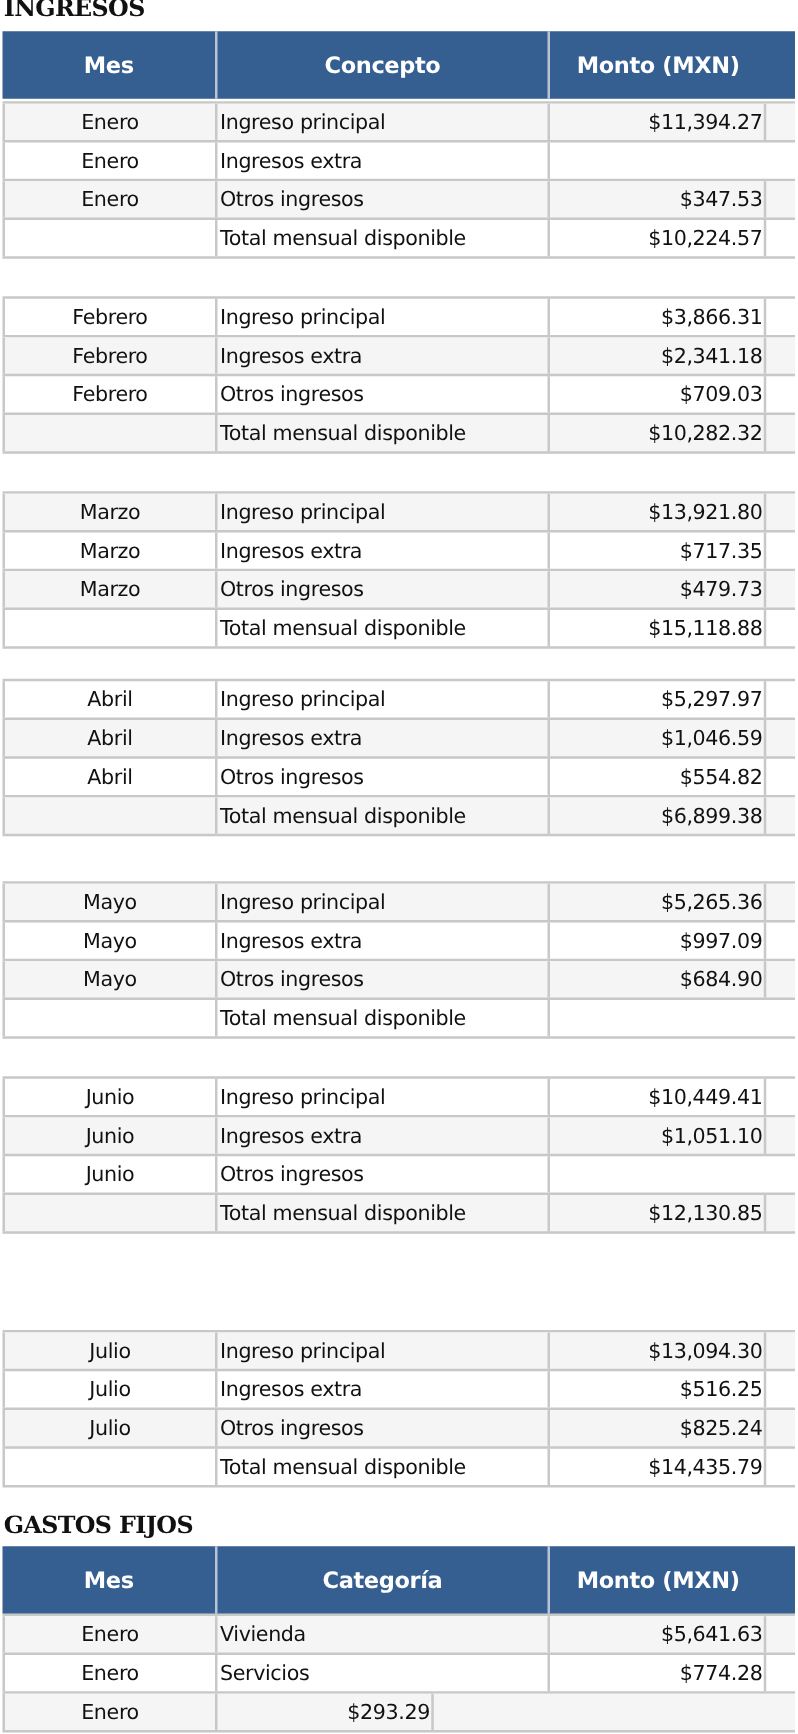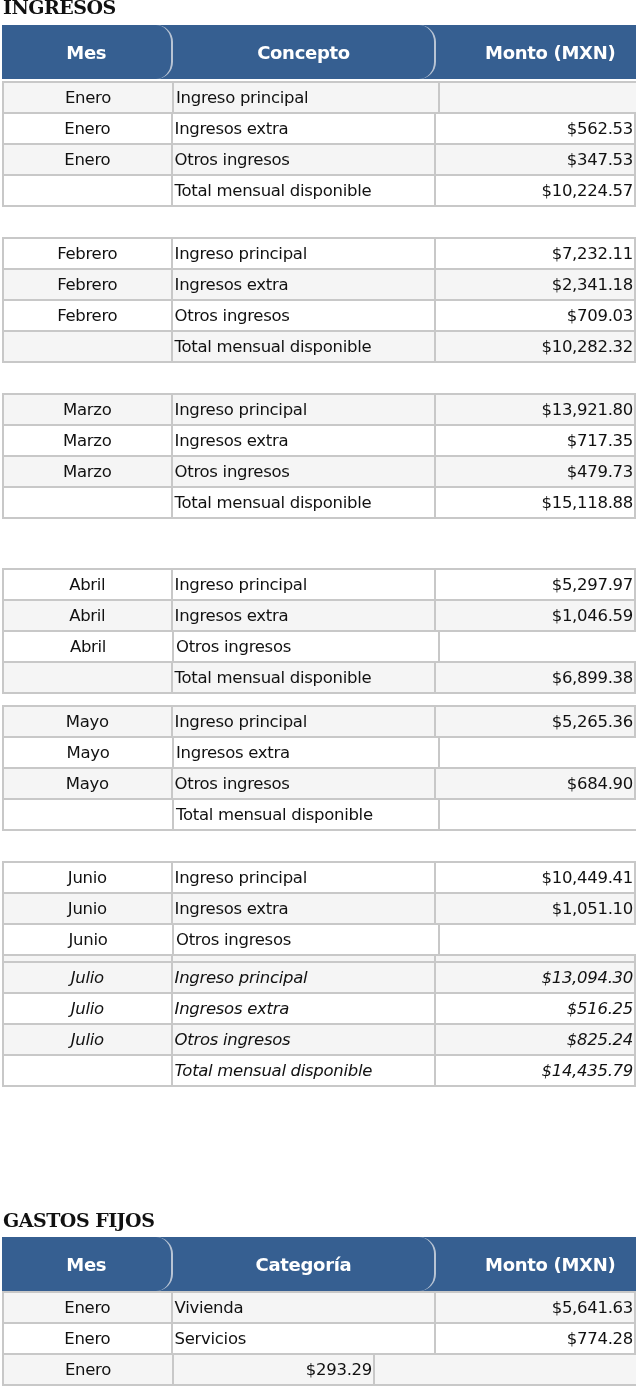--- a/index.html
+++ b/index.html
@@ -1,23 +1,23 @@
 <!DOCTYPE html>
 <html><head>
 <meta charset="utf-8">
 <style>
   html, body { margin: 0; padding: 0; background: #ffffff; }
   body { width: 638px; height: 1387px; overflow: hidden; position: relative; font-family: "DejaVu Sans", "Liberation Sans", sans-serif; color: #111; }
   .section-title { position: absolute; left: 3px; font-family: "DejaVu Serif", "Liberation Serif", serif; font-weight: bold; font-size: 19px; letter-spacing: -0.5px; color: #111; line-height: 22px; }
   .hdr { position: absolute; left: 2px; width: 634px; height: 54px; display: flex; background: #365f91; }
-  .hdr .c { color: #fff; font-weight: bold; font-size: 18px; display: flex; align-items: center; justify-content: center; border-right: 2px solid #b8c4d4; box-sizing: border-box; font-family: "DejaVu Sans", sans-serif; letter-spacing: -0.3px; border-radius: 17px; }
+  .hdr .c { color: #fff; font-weight: bold; font-size: 18px; display: flex; align-items: center; justify-content: center; border-right: 2px solid #b8c4d4; box-sizing: border-box; font-family: "DejaVu Sans", sans-serif; letter-spacing: -0.3px; }
   .hdr .c:last-child { border-right: none; }
   .c1 { width: 172px; }
   .c2 { width: 266px; }
-  .c3 { width: 173px; margin-left: 28px; }
+  .c3 { width: 173px; }
   .block { position: absolute; left: 2px; width: 634px; border-top: 2px solid #c8c8c8; }
   .row { display: flex; height: 29px; border-bottom: 2px solid #c8c8c8; box-sizing: content-box; font-size: 16.5px; line-height: 29px; letter-spacing: -0.3px; }
   .row.shade { background: #f5f5f5; }
   .row .cell { box-sizing: border-box; border-right: 2px solid #c8c8c8; white-space: nowrap; overflow: hidden; }
   .row .cell:first-child { border-left: 2px solid #c8c8c8; }
   .row .cell.c1 { text-align: center; }
   .row .cell.c2 { text-align: left; padding-left: 2px; }
   .row .cell.c3 { text-align: right; padding-right: 1px; }
 </style>
 </head>
@@ -29,42 +29,42 @@
   <div class="c c1">Mes</div>
   <div class="c c2">Concepto</div>
   <div class="c c3">Monto (MXN)</div>
 </div>
 
 <div id="ingresos-blocks">
     <div class="block" style="top: 81px;">
       <div class="row shade">
         <div class="cell c1">Enero</div>
         <div class="cell c2">Ingreso principal</div>
+        <div class="cell c3">$11,394.27</div>
       </div>
       <div class="row">
         <div class="cell c1">Enero</div>
         <div class="cell c2">Ingresos extra</div>
-        <div class="cell c3">$562.53</div>
       </div>
       <div class="row shade">
         <div class="cell c1">Enero</div>
         <div class="cell c2">Otros ingresos</div>
         <div class="cell c3">$347.53</div>
       </div>
       <div class="row">
         <div class="cell c1"></div>
         <div class="cell c2">Total mensual disponible</div>
         <div class="cell c3">$10,224.57</div>
       </div>
     </div>
     <div class="block" style="top: 237px;">
       <div class="row">
         <div class="cell c1">Febrero</div>
         <div class="cell c2">Ingreso principal</div>
-        <div class="cell c3">$7,232.11</div>
+        <div class="cell c3">$3,866.31</div>
       </div>
       <div class="row shade">
         <div class="cell c1">Febrero</div>
         <div class="cell c2">Ingresos extra</div>
         <div class="cell c3">$2,341.18</div>
       </div>
       <div class="row">
         <div class="cell c1">Febrero</div>
         <div class="cell c2">Otros ingresos</div>
         <div class="cell c3">$709.03</div>
@@ -90,50 +90,52 @@
         <div class="cell c1">Marzo</div>
         <div class="cell c2">Otros ingresos</div>
         <div class="cell c3">$479.73</div>
       </div>
       <div class="row">
         <div class="cell c1"></div>
         <div class="cell c2">Total mensual disponible</div>
         <div class="cell c3">$15,118.88</div>
       </div>
     </div>
-    <div class="block" style="top: 568px;">
+    <div class="block" style="top: 543px;">
       <div class="row">
         <div class="cell c1">Abril</div>
         <div class="cell c2">Ingreso principal</div>
         <div class="cell c3">$5,297.97</div>
       </div>
       <div class="row shade">
         <div class="cell c1">Abril</div>
         <div class="cell c2">Ingresos extra</div>
         <div class="cell c3">$1,046.59</div>
       </div>
       <div class="row">
         <div class="cell c1">Abril</div>
         <div class="cell c2">Otros ingresos</div>
+        <div class="cell c3">$554.82</div>
       </div>
       <div class="row shade">
         <div class="cell c1"></div>
         <div class="cell c2">Total mensual disponible</div>
         <div class="cell c3">$6,899.38</div>
       </div>
     </div>
     <div class="block" style="top: 705px;">
       <div class="row shade">
         <div class="cell c1">Mayo</div>
         <div class="cell c2">Ingreso principal</div>
         <div class="cell c3">$5,265.36</div>
       </div>
       <div class="row">
         <div class="cell c1">Mayo</div>
         <div class="cell c2">Ingresos extra</div>
+        <div class="cell c3">$997.09</div>
       </div>
       <div class="row shade">
         <div class="cell c1">Mayo</div>
         <div class="cell c2">Otros ingresos</div>
         <div class="cell c3">$684.90</div>
       </div>
       <div class="row">
         <div class="cell c1"></div>
         <div class="cell c2">Total mensual disponible</div>
       </div>
@@ -152,21 +154,21 @@
       <div class="row">
         <div class="cell c1">Junio</div>
         <div class="cell c2">Otros ingresos</div>
       </div>
       <div class="row shade">
         <div class="cell c1"></div>
         <div class="cell c2">Total mensual disponible</div>
         <div class="cell c3">$12,130.85</div>
       </div>
     </div>
-    <div class="block" style="top: 961px; font-style: italic;">
+    <div class="block" style="top: 1064px;">
       <div class="row shade">
         <div class="cell c1">Julio</div>
         <div class="cell c2">Ingreso principal</div>
         <div class="cell c3">$13,094.30</div>
       </div>
       <div class="row">
         <div class="cell c1">Julio</div>
         <div class="cell c2">Ingresos extra</div>
         <div class="cell c3">$516.25</div>
       </div>

